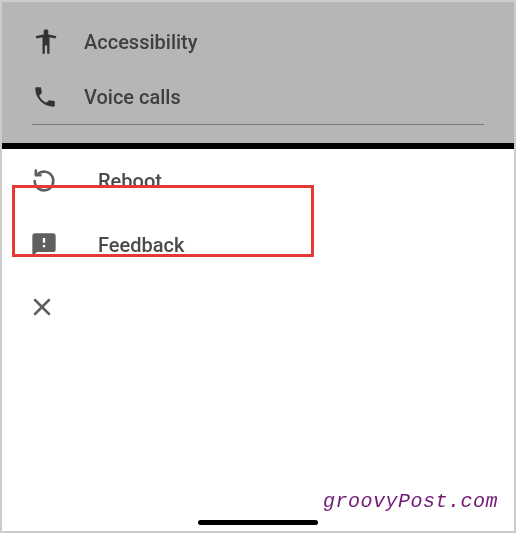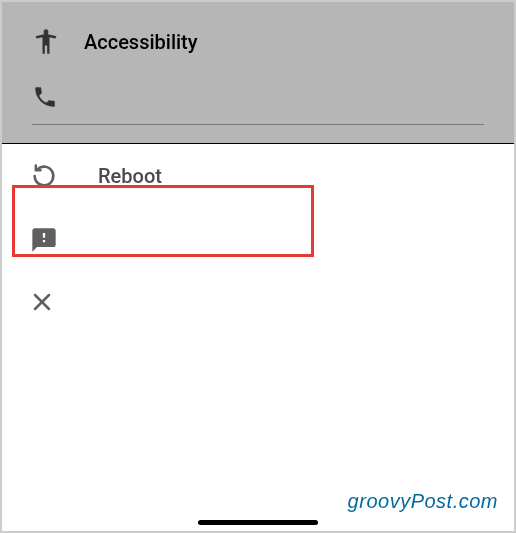--- a/index.html
+++ b/index.html
@@ -27,34 +27,34 @@
     }
     .bg-item .icon-wrap {
       width: 40px;
       display: flex;
       align-items: center;
       color: #333;
     }
     .bg-item .label {
       font-size: 20px;
       font-weight: 500;
-      color: #000000;
+      color: #404040;
       margin-left: 12px;
     }
     .bg-divider {
       height: 1px;
       background: #7a7a7a;
       margin: 0 30px 0 30px;
     }
     .bg-bottom-pad {
       height: 18px;
     }
     .sheet {
       background: #fff;
-      border-top: 1px solid #000000;
+      border-top: 6px solid #000000;
       position: relative;
     }
     .sheet-item {
       display: flex;
       align-items: center;
       padding: 18px 20px 18px 28px;
       color: #555;
     }
     .sheet-item .icon-wrap {
       width: 40px;
@@ -75,24 +75,24 @@
       pointer-events: none;
       left: 10px;
       top: 183px;
       width: 302px;
       height: 72px;
     }
     .watermark {
       position: absolute;
       right: 16px;
       bottom: 18px;
-      font-family: Liberation Sans, sans-serif;
+      font-family: Liberation Mono, monospace;
       font-style: italic;
       font-size: 20px;
-      color: #0369a1;
+      color: #701a75;
       letter-spacing: 0.5px;
     }
     .home-indicator {
       position: absolute;
       bottom: 6px;
       left: 50%;
       transform: translateX(-50%);
       width: 120px;
       height: 5px;
       background: #000;
@@ -118,20 +118,21 @@
       </svg>
     </span>
     <span class="label">Accessibility</span>
   </div>
   <div class="bg-item">
     <span class="icon-wrap">
       <svg width="26" height="26" viewBox="0 0 24 24" fill="#333">
         <path d="M6.62 10.79c1.44 2.83 3.76 5.14 6.59 6.59l2.2-2.2c.27-.27.67-.36 1.02-.24 1.12.37 2.33.57 3.57.57.55 0 1 .45 1 1V20c0 .55-.45 1-1 1-9.39 0-17-7.61-17-17 0-.55.45-1 1-1h3.5c.55 0 1 .45 1 1 0 1.25.2 2.45.57 3.57.11.35.03.74-.25 1.02l-2.2 2.2z"></path>
       </svg>
     </span>
+    <span class="label">Voice calls</span>
   </div>
   <div class="bg-divider"></div>
   <div class="bg-bottom-pad"></div>
 </div>
 
 <div class="sheet">
   <div class="sheet-item">
     <span class="icon-wrap">
       <svg width="28" height="28" viewBox="0 0 24 24" fill="none" stroke="#5f5f5f" stroke-width="2.2">
         <path d="M4 12a8 8 0 1 0 2.5-5.8" stroke-linecap="round"></path>
@@ -139,20 +140,21 @@
       </svg>
     </span>
     <span class="label">Reboot</span>
   </div>
   <div class="sheet-item">
     <span class="icon-wrap">
       <svg width="28" height="28" viewBox="0 0 24 24" fill="#5f5f5f">
         <path d="M20 2H4c-1.1 0-1.99.9-1.99 2L2 22l4-4h14c1.1 0 2-.9 2-2V4c0-1.1-.9-2-2-2zm-7 12h-2v-2h2v2zm0-4h-2V6h2v4z"></path>
       </svg>
     </span>
+    <span class="label">Feedback</span>
   </div>
   <div class="sheet-item">
     <span class="icon-wrap">
       <svg width="24" height="24" viewBox="0 0 24 24" fill="none" stroke="#5f5f5f" stroke-width="2.5" stroke-linecap="round">
         <line x1="5" y1="5" x2="19" y2="19"></line>
         <line x1="19" y1="5" x2="5" y2="19"></line>
       </svg>
     </span>
   </div>
 </div>

